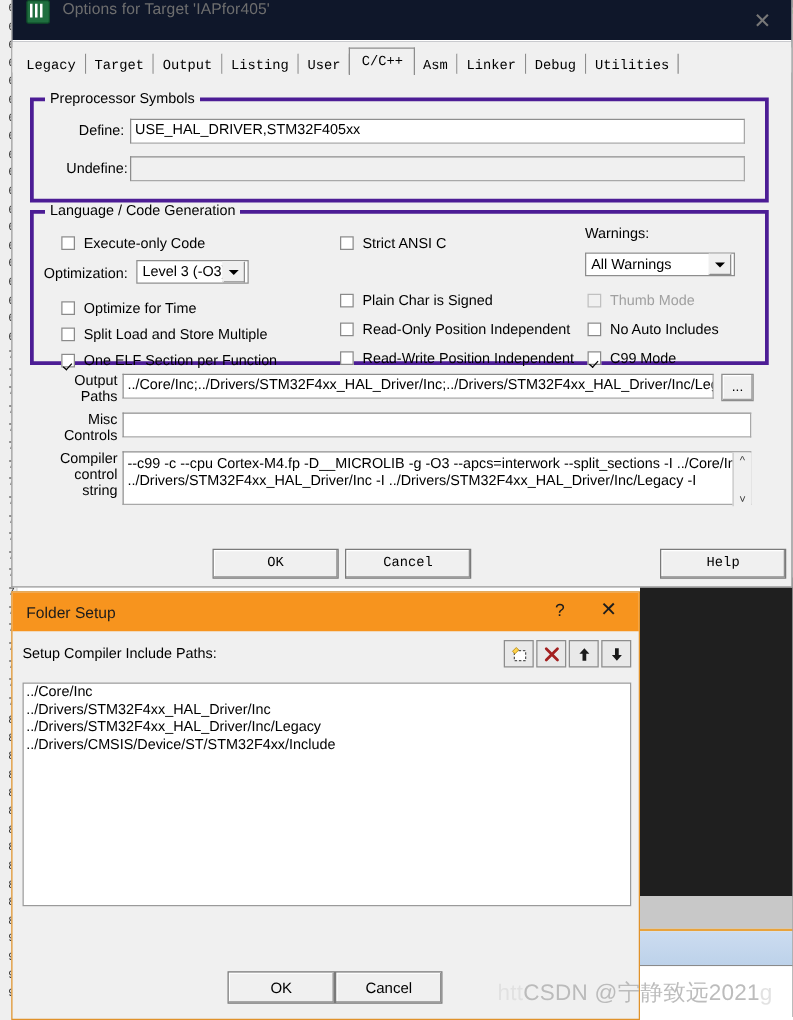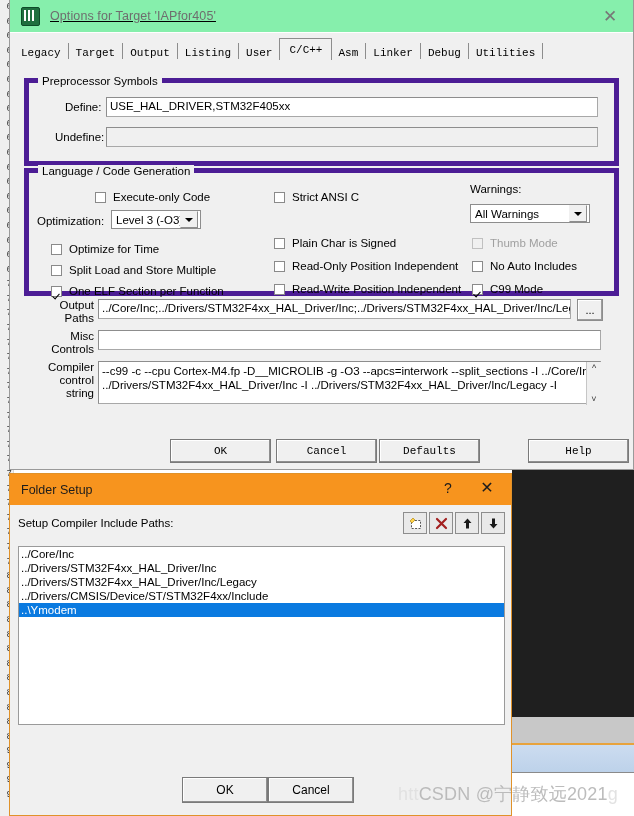--- a/index.html
+++ b/index.html
@@ -24,22 +24,22 @@
             background:linear-gradient(#ccdcf0,#bdd2ea);border-bottom:1px solid #8a8a8a;}
   #white-bottom{position:absolute;left:512px;top:773px;width:122px;height:43px;background:#fff;}
   #green-tick{position:absolute;left:630px;top:8px;width:4px;height:3px;background:#2f8f2f;}
 
   
   #options-dialog{
     position:absolute;left:9px;top:0px;width:625px;height:470px;
     background:#f0f0f0;border:1px solid #9a9a9a;border-top:none;
     box-sizing:border-box;
   }
-  #opt-titlebar{height:32px;background:#86efac;display:flex;align-items:center;
-                border-bottom:1px solid #ffffff;position:relative;text-decoration:underline;}
+  #opt-titlebar{height:32px;background:#0f172a;display:flex;align-items:flex-start;
+                border-bottom:1px solid #ffffff;position:relative;}
   #keil-logo{width:17px;height:17px;margin-left:11px;background:#1f6f3f;
              border:1px solid #0e4b29;border-radius:2px;position:relative;flex:none;}
   #keil-logo:before{content:"";position:absolute;left:2px;top:2px;width:11px;height:11px;
     background:
       linear-gradient(#fff,#fff) 0 0/2px 11px no-repeat,
       linear-gradient(#fff,#fff) 4px 0/2px 11px no-repeat,
       linear-gradient(#fff,#fff) 8px 0/2px 11px no-repeat;}
   #opt-title{margin-left:10px;font-size:12.5px;color:#6e6e6e;letter-spacing:.1px;}
   #opt-close{position:absolute;right:6px;top:2px;width:34px;height:28px;color:#777;
              font-size:17px;display:flex;align-items:center;justify-content:center;cursor:default;}
@@ -48,21 +48,21 @@
   #tabstrip{height:20px;background:#f0f0f0;position:relative;margin-top:5px;padding-left:4px;}
   .tab{display:inline-block;font-family:"Liberation Mono",monospace;font-size:11px;color:#000;
        padding:2px 7px 2px 7px;background:#f0f0f0;border-right:1px solid #8d8d8d;
        position:relative;top:3px;height:16px;line-height:16px;box-sizing:border-box;}
   .tab.active{top:0;height:22px;line-height:18px;background:#f0f0f0;
        border:1px solid #8d8d8d;border-bottom:none;margin:0 -1px;z-index:3;padding:2px 9px;}
 
   
   #opt-body{position:absolute;left:0;top:58px;right:0;bottom:0;}
 
-  .group{position:absolute;border:5px solid #4c1d95;background:transparent;}
+  .group{position:absolute;border:3px solid #4c1d95;background:transparent;}
   .group > .legend{position:absolute;top:-8px;left:9px;background:#f0f0f0;
                    padding:0 4px;font-size:11.5px;color:#000;}
 
   .lbl{font-size:11.5px;color:#000;}
   .lbl-dim{font-size:11.5px;color:#a0a0a0;}
 
   .txt{background:#fff;border:1px solid #a8a8a8;border-top-color:#8d8d8d;border-left-color:#8d8d8d;
        font-size:11.5px;color:#000;padding:2px 3px;box-sizing:border-box;overflow:hidden;
        white-space:nowrap;}
   .txt.disabled{background:#f0f0f0;}
@@ -211,21 +211,21 @@
       <span class="legend">Preprocessor Symbols</span>
       <span class="lbl" style="position:absolute;left:36px;top:18px;">Define:</span>
       <div class="txt" style="position:absolute;left:77px;top:14px;width:492px;height:20px;">USE_HAL_DRIVER,STM32F405xx</div>
       <span class="lbl" style="position:absolute;left:26px;top:48px;">Undefine:</span>
       <div class="txt disabled" style="position:absolute;left:77px;top:44px;width:492px;height:20px;"></div>
     </div>
 
     <div class="group" style="left:14px;top:110px;width:585px;height:118px;">
       <span class="legend">Language / Code Generation</span>
 
-      <div class="cbrow" style="left:22px;top:14px;margin-left:44px;">
+      <div class="cbrow" style="left:22px;top:14px;">
         <span class="cb"></span><span class="t lbl">Execute-only Code</span>
       </div>
       <span class="lbl" style="position:absolute;left:8px;top:42px;">Optimization:</span>
       <div class="combo" style="left:82px;top:37px;width:90px;">
         <span class="cval">Level 3 (-O3)</span>
         <span class="carrow"></span>
       </div>
       <div class="cbrow" style="left:22px;top:66px;">
         <span class="cb"></span><span class="t lbl">Optimize for Time</span>
       </div>
@@ -287,21 +287,20 @@
       <div style="line-height:14px;overflow:hidden;white-space:nowrap;width:485px;">--c99 -c --cpu Cortex-M4.fp -D__MICROLIB -g -O3 --apcs=interwork --split_sections -I ../Core/Inc -I</div>
       <div style="line-height:14px;overflow:hidden;white-space:nowrap;width:485px;">../Drivers/STM32F4xx_HAL_Driver/Inc -I ../Drivers/STM32F4xx_HAL_Driver/Inc/Legacy -I</div>
     </div>
     <div class="vscroll" style="left:576px;top:304px;height:41px;padding:1px 0;">
       <span>^</span>
       <span>˅</span>
     </div>
 
     <div class="btn3d" style="left:160px;top:381px;width:99px;height:22px;">OK</div>
     <div class="btn3d" style="left:266px;top:381px;width:99px;height:22px;">Cancel</div>
-    <div class="btn3d" style="left:369px;top:381px;width:99px;height:22px;">Defaults</div>
     <div class="btn3d" style="left:518px;top:381px;width:99px;height:22px;">Help</div>
   </div>
 </div>
 
 <div id="folder-dialog">
   <div id="fs-titlebar">
     <span id="fs-title">Folder Setup</span>
     <span id="fs-help">?</span>
     <span id="fs-close">✕</span>
   </div>
@@ -331,21 +330,20 @@
         </svg>
       </span>
     </span>
   </div>
 
   <div id="fs-list">
     <div class="fsitem">../Core/Inc</div>
     <div class="fsitem">../Drivers/STM32F4xx_HAL_Driver/Inc</div>
     <div class="fsitem">../Drivers/STM32F4xx_HAL_Driver/Inc/Legacy</div>
     <div class="fsitem">../Drivers/CMSIS/Device/ST/STM32F4xx/Include</div>
-    <div class="fsitem sel">..\Ymodem</div>
   </div>
 
   <div id="fs-buttons">
     <div class="btn3d" style="left:172px;top:8px;width:84px;height:24px;font-family:'Liberation Sans',sans-serif;font-size:12px;">OK</div>
     <div class="btn3d" style="left:258px;top:8px;width:84px;height:24px;font-family:'Liberation Sans',sans-serif;font-size:12px;">Cancel</div>
   </div>
 </div>
 
 <div id="watermark">
   <span class="faint">htt</span><span>CSDN @宁静致远2021</span><span class="faint">g</span>

